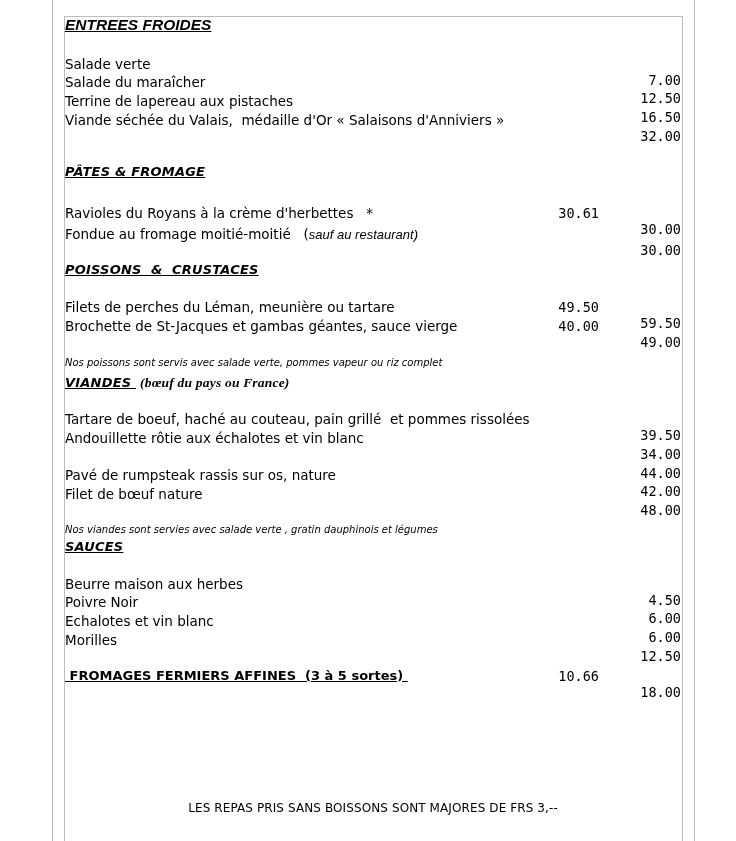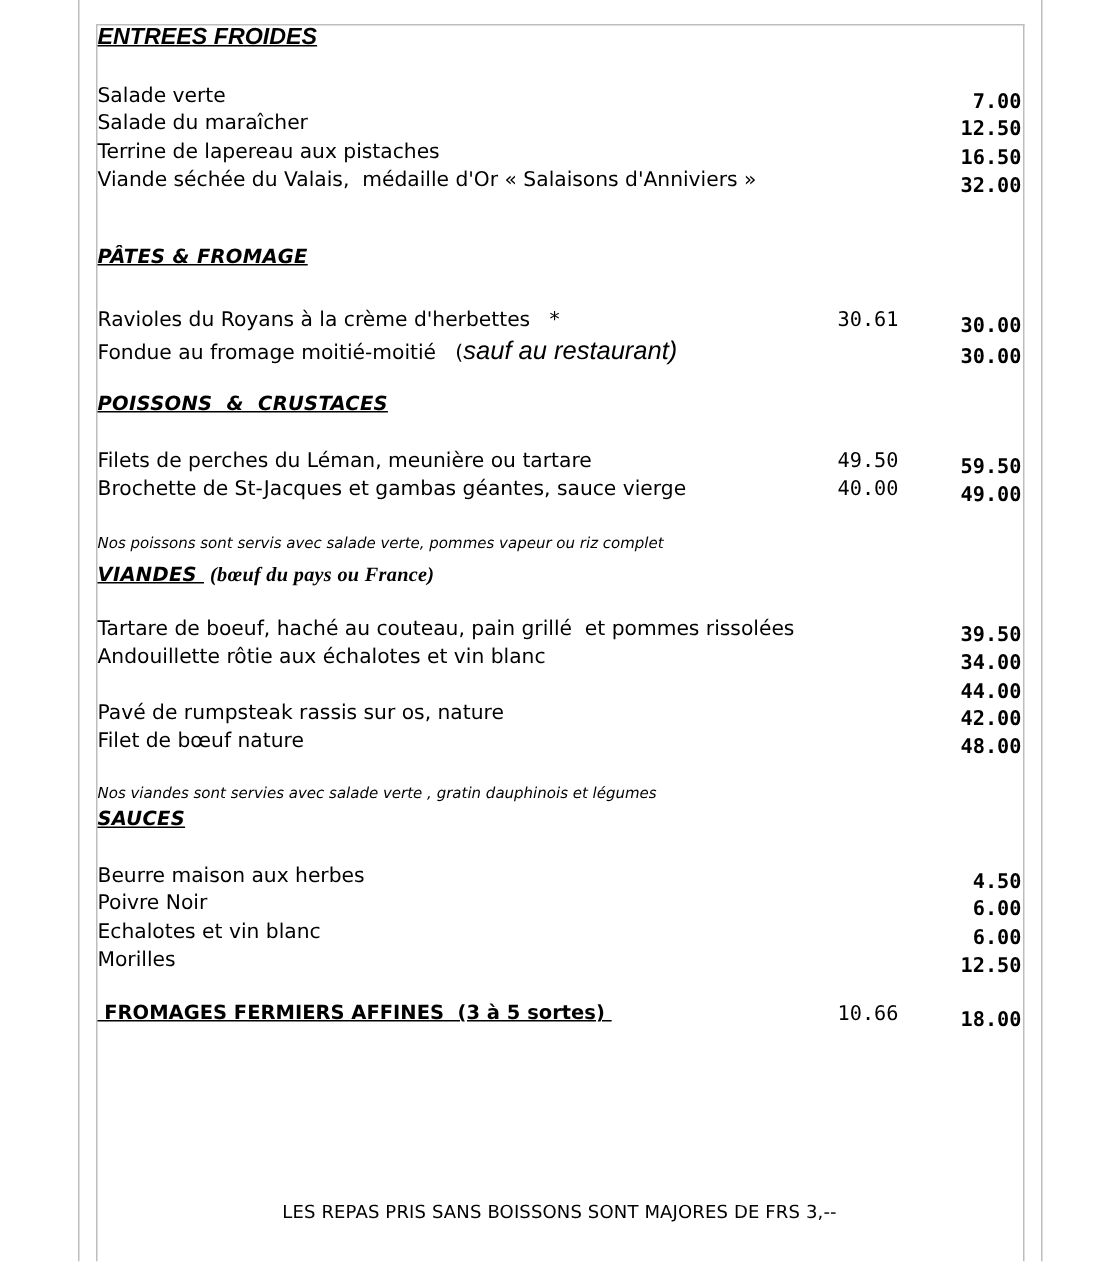--- a/index.html
+++ b/index.html
@@ -100,38 +100,37 @@
       white-space: pre;
     }
     .row .label {
       position: absolute;
       left: 0;
       top: 0;
     }
     .row .label em {
       font-family: "Liberation Sans", sans-serif;
       font-style: italic;
-      font-size: 17px;
+      font-size: 13px;
     }
     .row .price1 {
       position: absolute;
       right: 82px;
       top: 0;
       font-family: "DejaVu Sans Mono", monospace;
       font-size: 13.5px;
       text-align: right;
     }
     .row .price2 {
       position: absolute;
       right: 0;
-      top: 4px;
+      top: 16px;
       font-family: "DejaVu Sans Mono", monospace;
       font-size: 13.5px;
       text-align: right;
-      font-weight: bold;
     }
     .note {
       position: absolute;
       left: 0;
       font-size: 10px;
       font-style: italic;
       white-space: pre;
       margin-top: 20px;
     }
     .footer {

